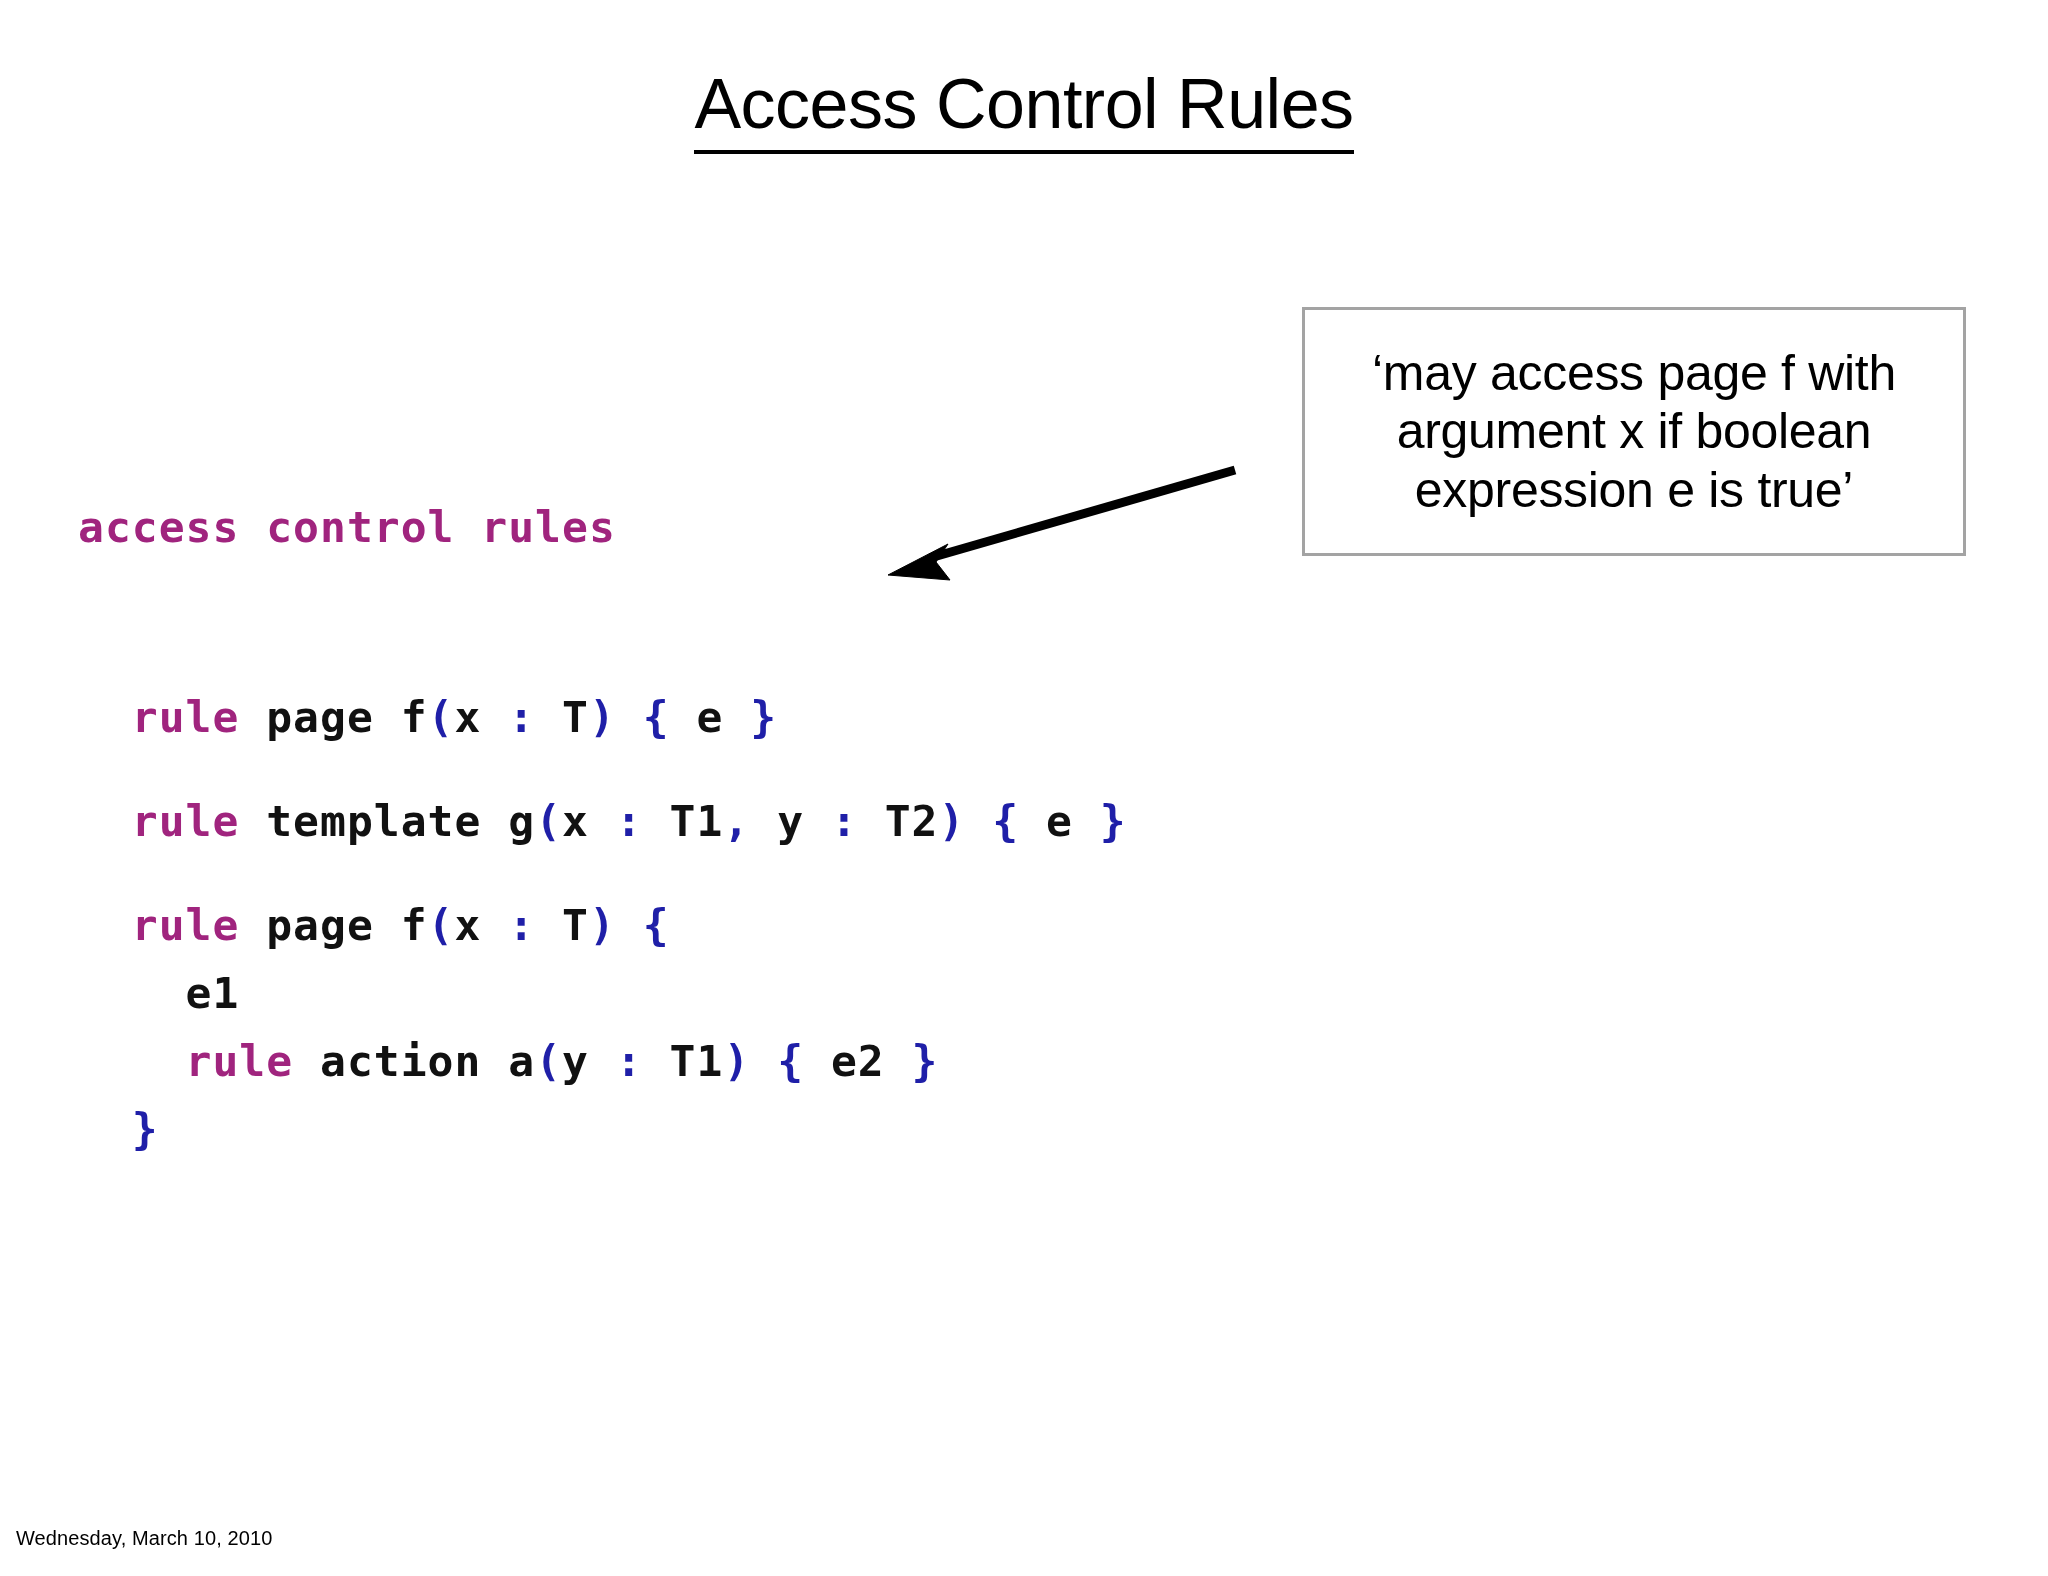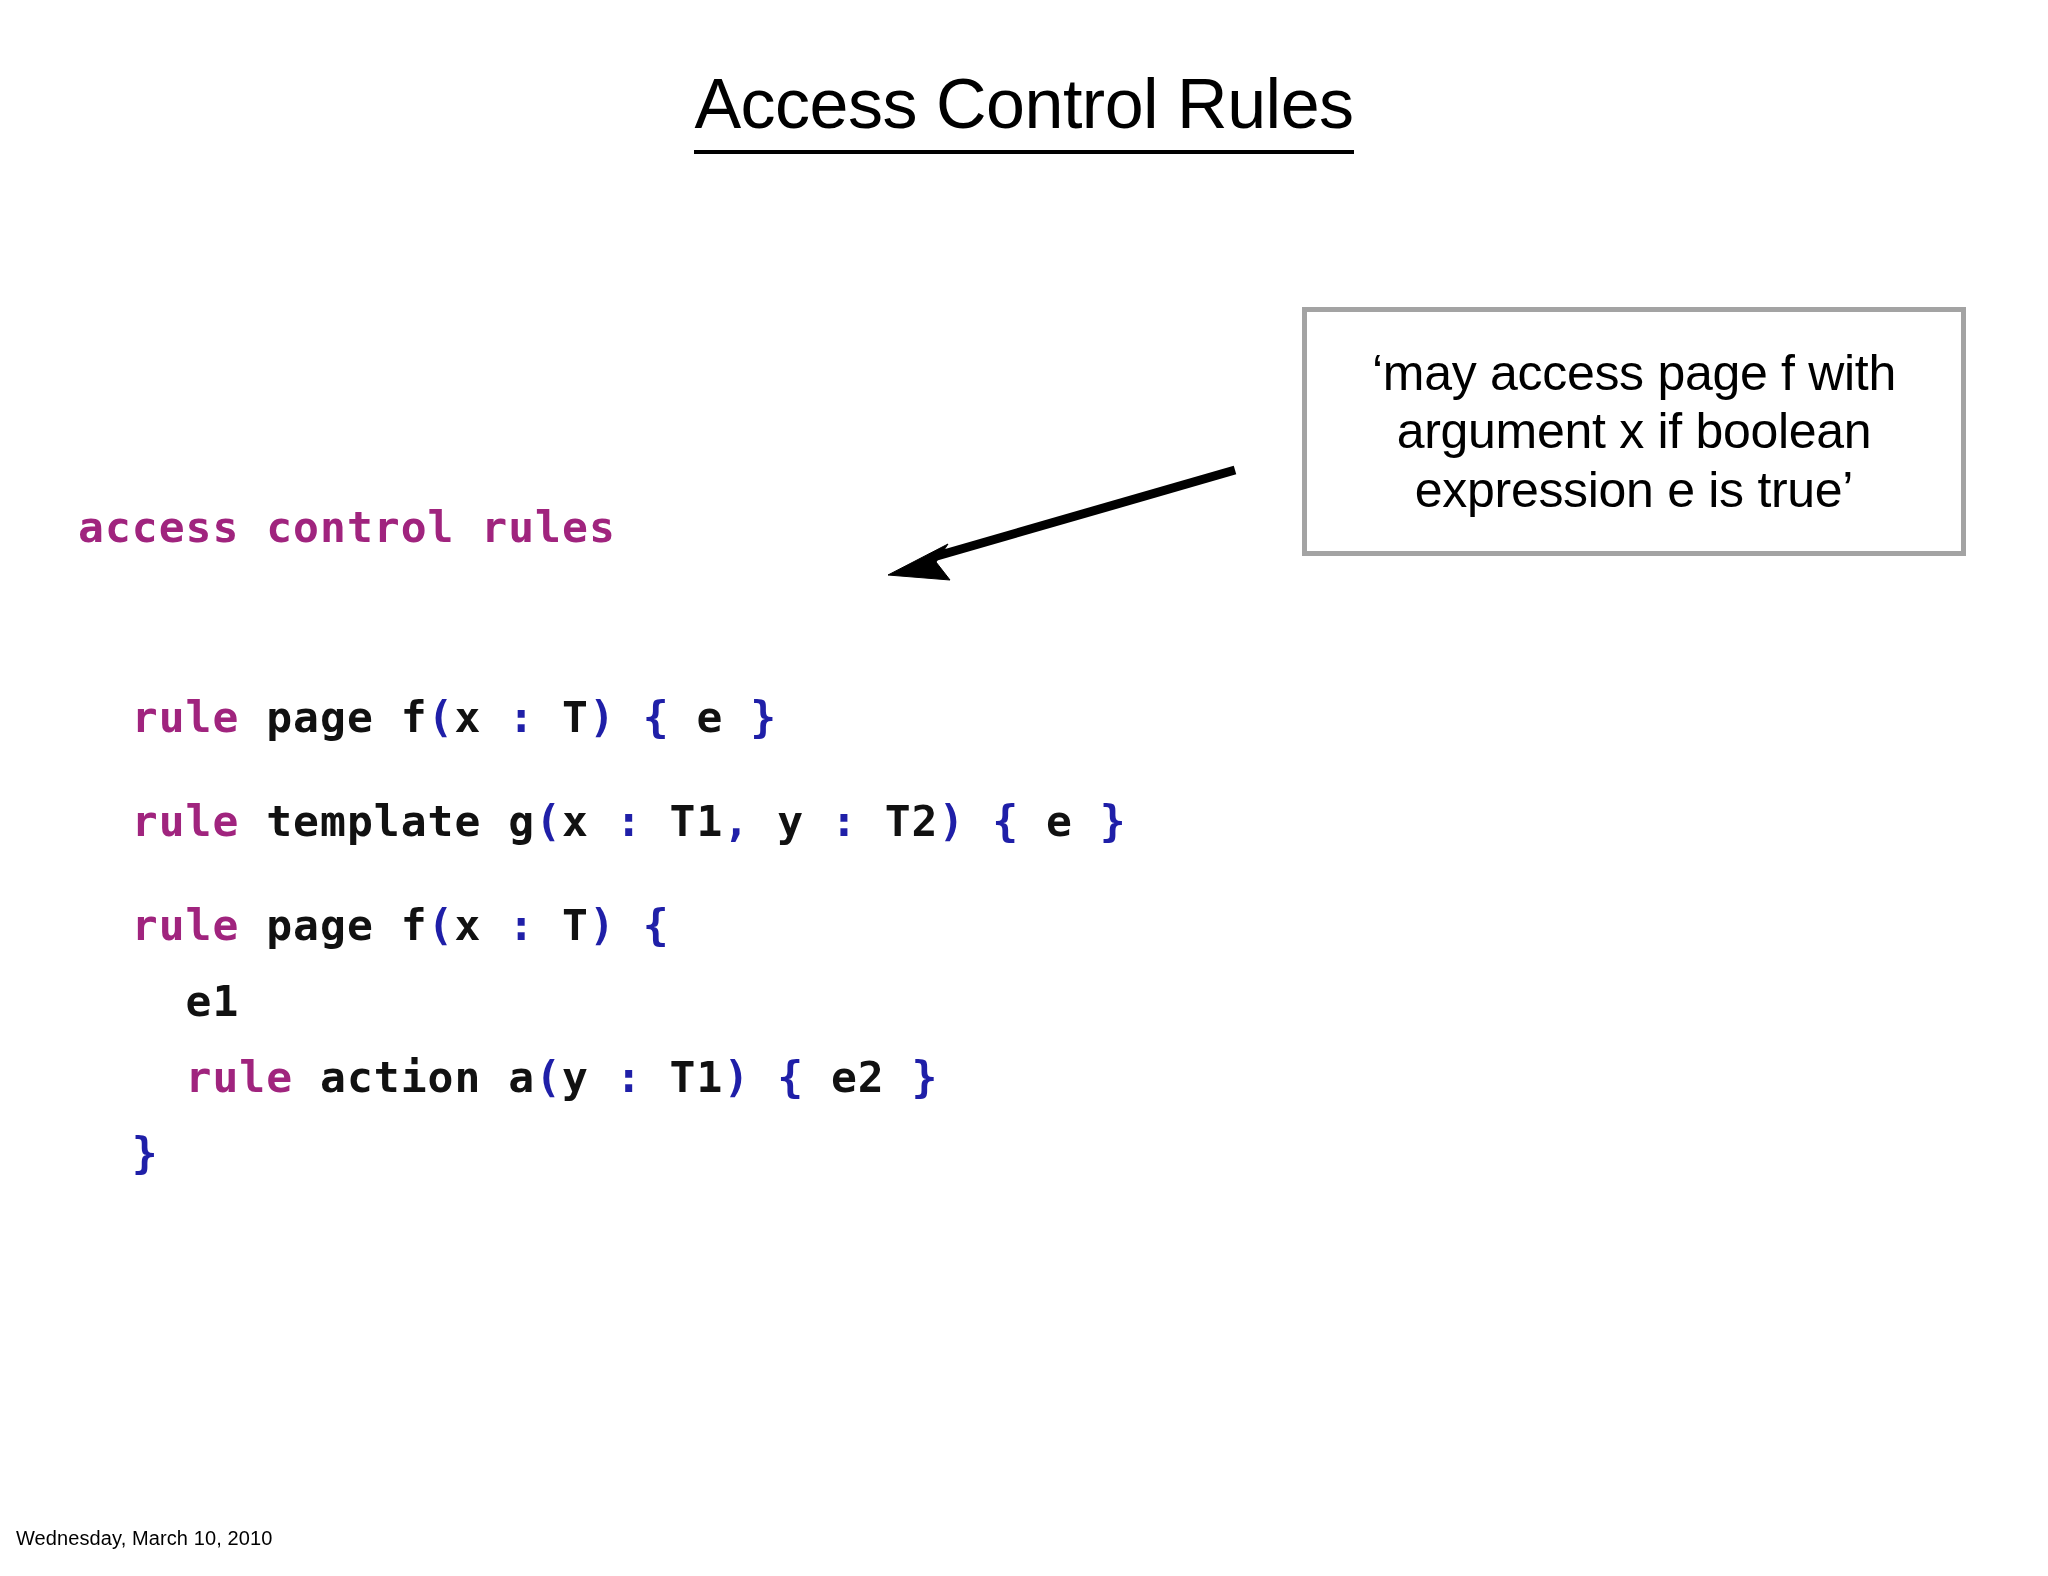--- a/index.html
+++ b/index.html
@@ -51,34 +51,34 @@
     letter-spacing: 1px;
   }
   .code-line {
     height: 64px;
     white-space: pre;
   }
   .code-line.gap {
     margin-top: 40px;
   }
   .code-line.tight {
-    margin-top: 12px;
+    margin-top: 4px;
   }
   .kw   { color: #a0247e; }       
   .id   { color: #111111; }       
   .pct  { color: #1f1fa8; }       
 
   
   .callout-box {
     position: absolute;
     left: 1302px;
     top: 307px;
     width: 664px;
     height: 249px;
-    border: 5px solid #a3a3a3;
+    border: 3px solid #a3a3a3;
     background: #ffffff;
     box-sizing: border-box;
     display: flex;
     align-items: center;
     justify-content: center;
   }
   .callout-text {
     font-family: "Liberation Sans", sans-serif;
     font-size: 50px;
     line-height: 1.17;

